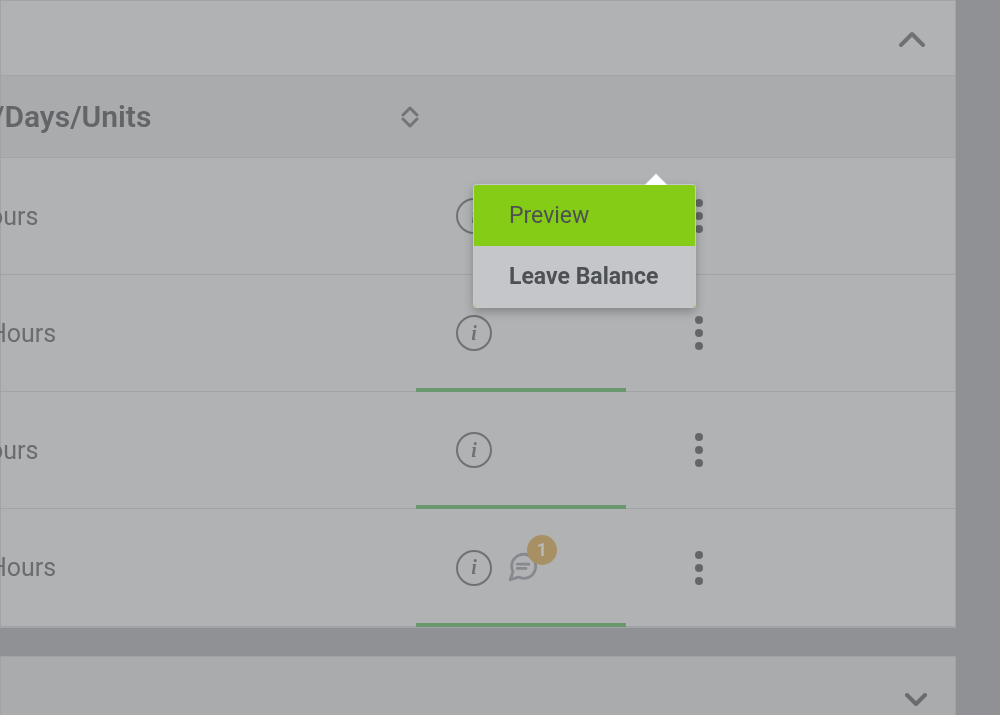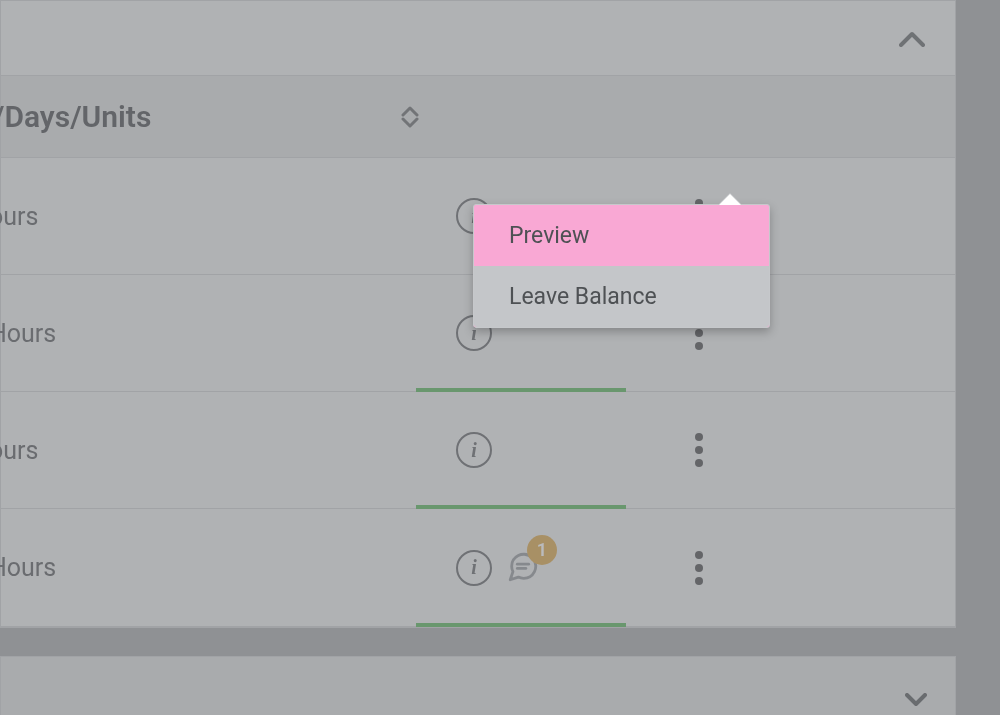--- a/index.html
+++ b/index.html
@@ -168,28 +168,27 @@
       right: 28px;
       top: 30px;
       color: #4d5053;
       font-size: 22px;
       font-weight: bold;
     }
     .dropdown {
       position: absolute;
       left: 473px;
       top: 184px;
-      width: 297px;
-      background: #f9a8d4;
+      width: 223px;
+      background: #84cc16;
       border: 1px solid #c6c8cb;
       border-radius: 3px;
       box-shadow: 0 4px 10px rgba(0,0,0,0.25);
       z-index: 20;
       overflow: visible;
-      margin-top: 20px;
     }
     .dropdown-pointer {
       position: absolute;
       top: -11px;
       right: 28px;
       width: 0;
       height: 0;
       border-left: 11px solid transparent;
       border-right: 11px solid transparent;
       border-bottom: 11px solid #fff;
@@ -212,20 +211,21 @@
     }
     .dropdown-item:first-of-type {
       background: #fff;
       border-top-left-radius: 3px;
       border-top-right-radius: 3px;
     }
     .dropdown-item:last-of-type {
       background: #c4c6c9;
       border-bottom-left-radius: 3px;
       border-bottom-right-radius: 3px;
+      font-weight: bold;
     }
   </style>
 </head>
 <body>
 
 <div class="panel">
   <div class="panel-header">
     <div class="collapse-caret">
       <svg width="26" height="16" viewBox="0 0 26 16">
           <polyline points="2,14 13,3 24,14" fill="none" stroke="currentColor" stroke-width="4" stroke-linecap="round" stroke-linejoin="round"></polyline>

